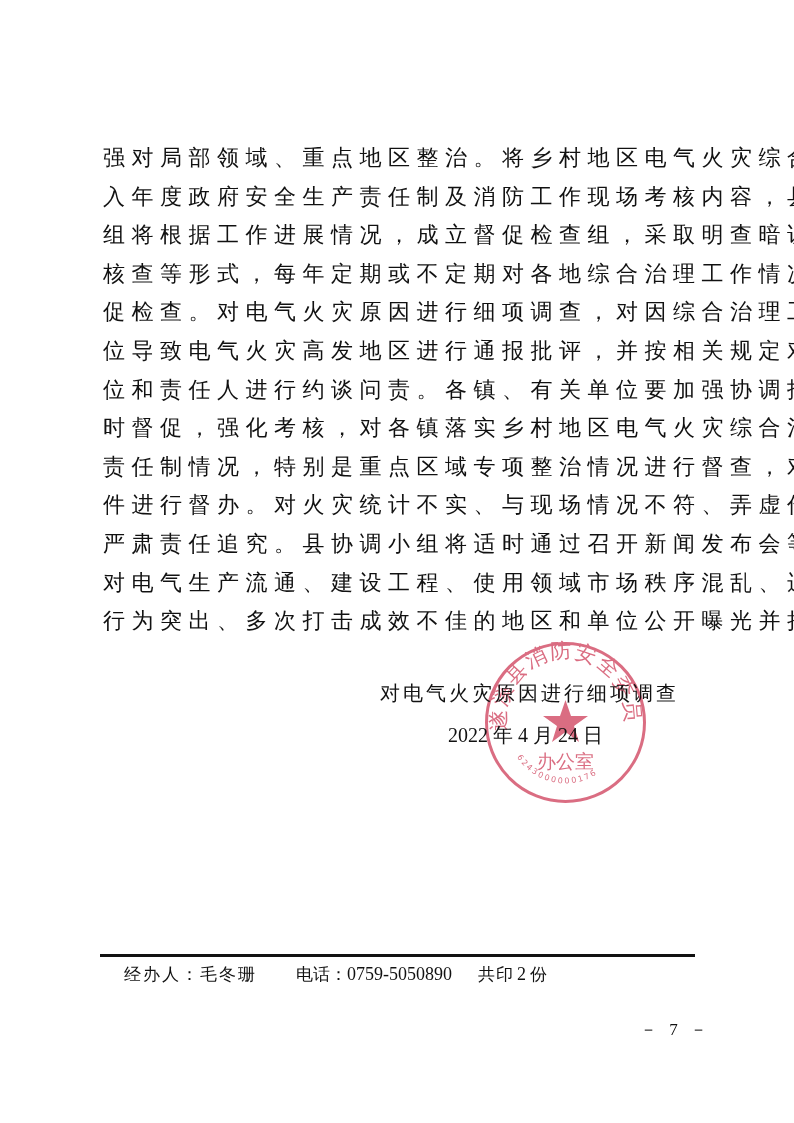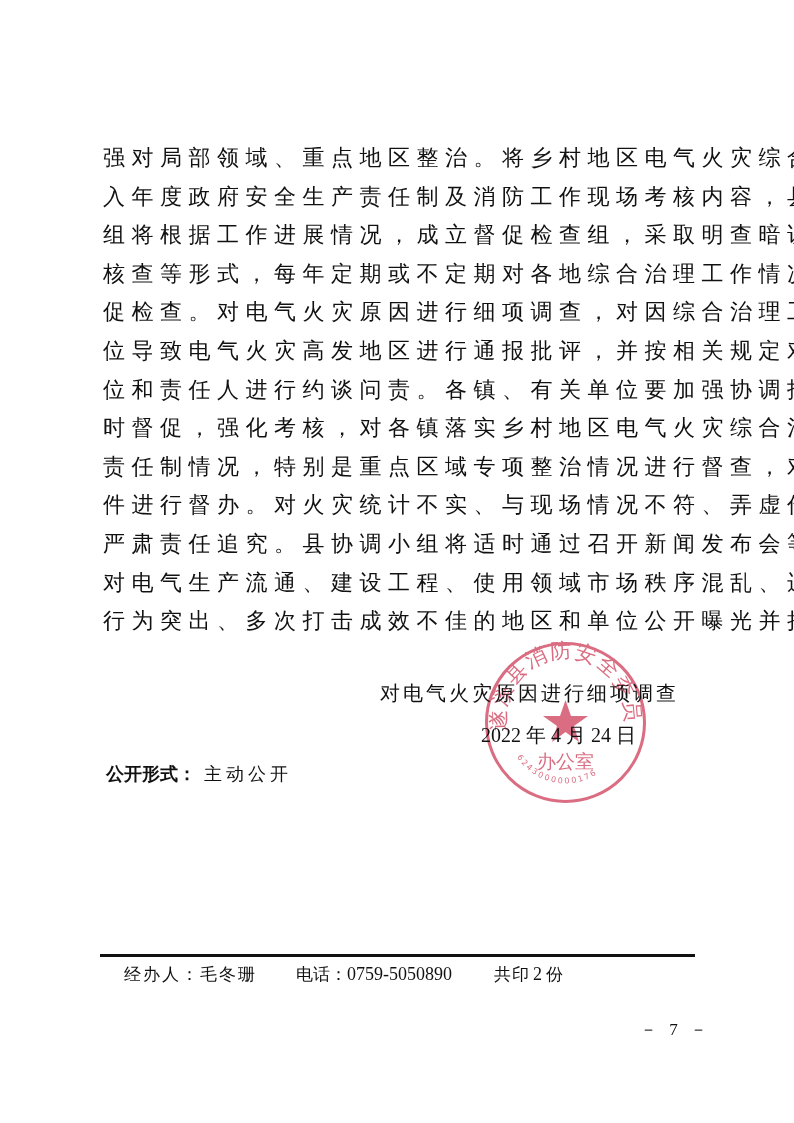--- a/index.html
+++ b/index.html
@@ -40,21 +40,21 @@
     .signature {
       position: absolute;
       left: 380px;
       top: 680px;
       font-size: 20px;
       letter-spacing: 3px;
       white-space: nowrap;
     }
     .date {
       position: absolute;
-      left: 481px;
+      left: 448px;
       top: 722px;
       font-size: 20px;
       white-space: nowrap;
       font-family: "Liberation Serif", serif;
     }
     .disclosure {
       position: absolute;
       left: 106px;
       top: 762px;
       font-size: 18px;
@@ -91,21 +91,21 @@
       left: 0;
       width: 794px;
       font-size: 17px;
       white-space: nowrap;
     }
     .footer span {
       position: absolute;
     }
     .footer .handler { left: 124px; letter-spacing: 2px; }
     .footer .phone { left: 296px; }
-    .footer .copies { left: 494px; letter-spacing: 1px; text-align: right; }
+    .footer .copies { left: 478px; letter-spacing: 1px; text-align: right; }
     .footer .num { font-family: "Liberation Serif", serif; font-size: 18px; }
     .page-number {
       position: absolute;
       left: 640px;
       top: 1018px;
       font-size: 17px;
       letter-spacing: 4px;
       font-family: "Liberation Serif", serif;
     }
   </style>
@@ -142,23 +142,20 @@
     <polygon points="82.5,60 88,76 105,76 91,86 96,102 82.5,92 69,102 74,86 60,76 77,76" fill="#d0455f"></polygon>
     <text x="82.5" y="128" font-size="19" fill="#d0455f" text-anchor="middle" font-family="DejaVu Sans, sans-serif">办公室</text>
     <text font-size="8" fill="#d0455f" font-family="DejaVu Sans, sans-serif" letter-spacing="2">
       <textPath href="#codeArc" startOffset="6%">6243000000176</textPath>
     </text>
   </svg>
 
   <div class="signature">对电气火灾原因进行细项调查</div>
   <div class="date">2022 年 4 月 24 日</div>
 
-  <div class="disclosure">
-    <span class="label">公开形式：</span><span class="value">主动公开</span>
-  </div>
 
   <div class="footer-rule"></div>
 
   <div class="footer">
     <span class="handler"><span style="position:static">经办人：</span><span style="position:static">毛冬珊</span></span>
     <span class="phone"><span style="position:static">电话：</span><span style="position:static" class="num">0759-5050890</span></span>
     <span class="copies"><span style="position:static">共印</span><span style="position:static; margin: 0 3px;" class="num">2</span><span style="position:static">份</span></span>
   </div>
 
   <div class="page-number">－ 7 －</div>

